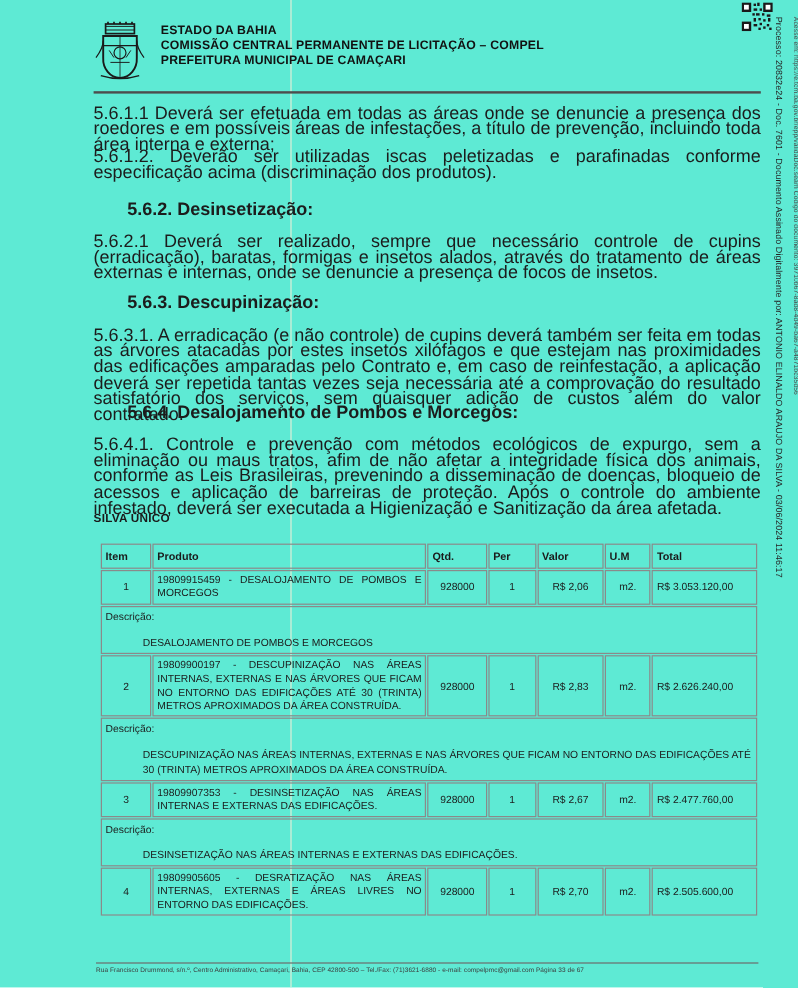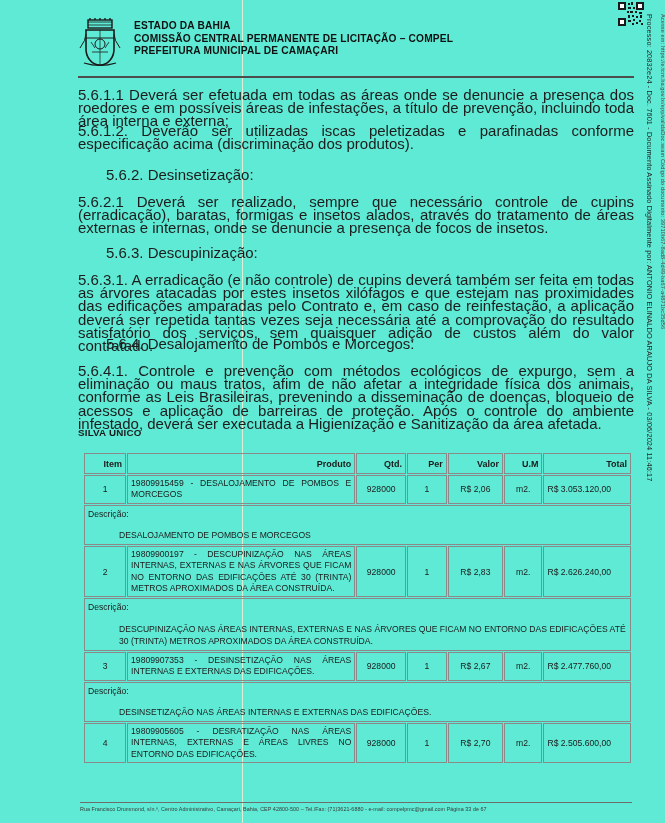--- a/index.html
+++ b/index.html
@@ -61,21 +61,21 @@
   
   .body-block {
     position: absolute;
     left: 78px;
     width: 556px;
     font-size: 15px;
     line-height: 13.2px;
     text-align: justify;
     color: #1c1c1c;
   }
-  .body-block.bold { font-weight: normal; text-align: left; padding-left: 28px; }
+  .body-block.bold { font-weight: bold; text-align: left; padding-left: 28px; }
 
   
   .lote {
     position: absolute;
     left: 78px;
     top: 427px;
     font-size: 9.8px;
     font-weight: bold;
     letter-spacing: 0.2px;
   }
@@ -89,21 +89,21 @@
     font-size: 8.6px;
     color: #1b1b1b;
   }
   .tbl td, .tbl th {
     border: 1px solid #8a8a8a;
     padding: 2px 3px;
     vertical-align: middle;
     font-weight: normal;
   }
   .tbl th {
-    text-align: right;
+    text-align: left;
     font-weight: bold;
     font-size: 9px;
     height: 15px;
   }
   .c-item   { width: 37px;  text-align: center; }
   .c-prod   { width: 247px; text-align: justify; }
   .c-qtd    { width: 44px;  text-align: center; }
   .c-per    { width: 35px;  text-align: center; }
   .c-valor  { width: 52px;  text-align: center; }
   .c-um     { width: 33px;  text-align: center; }

